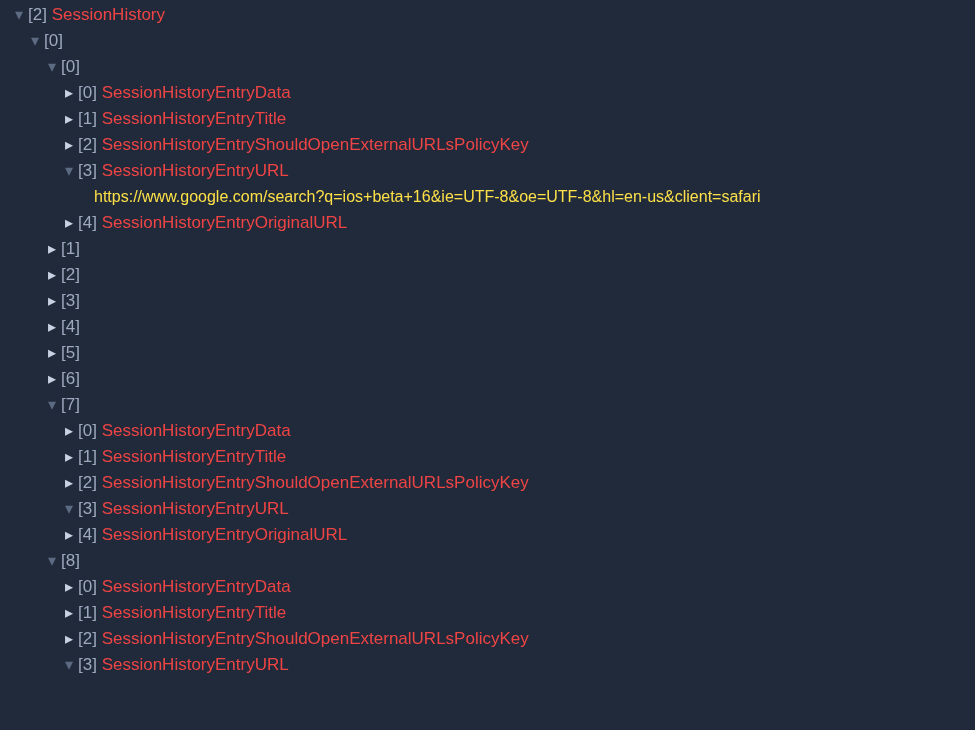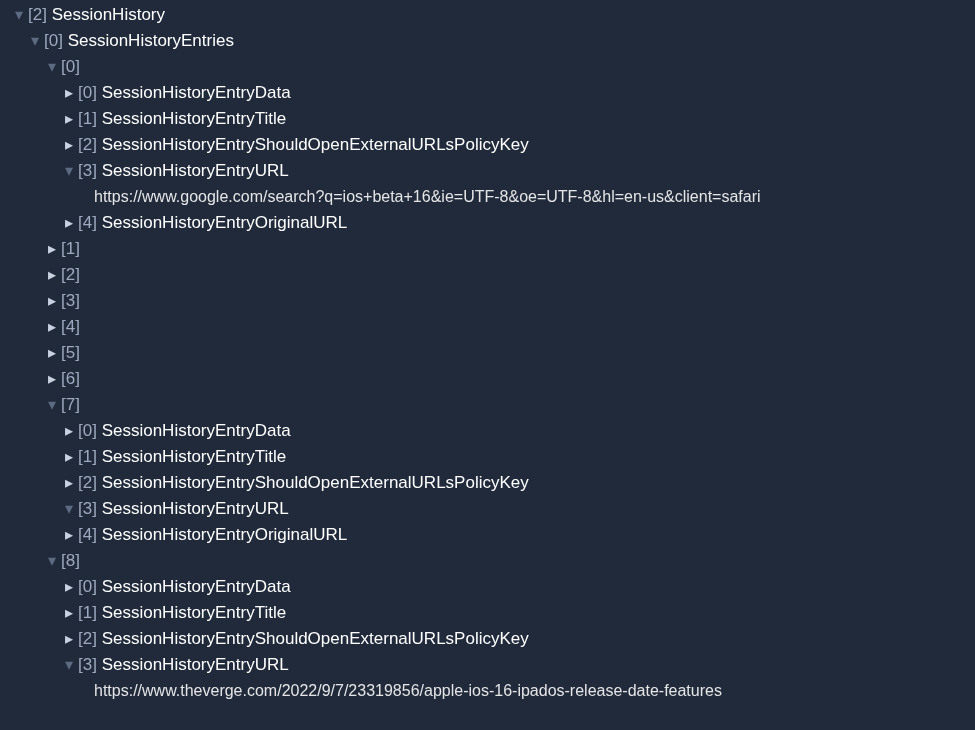--- a/index.html
+++ b/index.html
@@ -26,23 +26,23 @@
   .row .disc {
     width: 18px;
     text-align: center;
     font-size: 16px;
     line-height: 1;
     display: inline-block;
   }
   .disc.faint { color: #5c6b82; }
   .disc.open  { color: #c9d2e0; }
   .idx  { color: #9ea9bf; }
-  .key  { color: #ffffff; }
+  .key  { color: #ef4444; }
   .val  {
-    color: #e5e5e5;
+    color: #fde047;
     font-size: 16px;
   }
   .indent1 { padding-left: 6px; }
   .indent2 { padding-left: 22px; }
   .indent3 { padding-left: 39px; }
   .indent4 { padding-left: 56px; }
   .indent5 { padding-left: 90px; }
 </style>
 </head>
 <body>
@@ -51,21 +51,20 @@
 
   <div class="row indent1">
     <span class="disc faint">▾</span>
     <span class="idx">[2]</span>&nbsp;
     <span class="key">SessionHistory</span>
   </div>
 
   <div class="row indent2">
     <span class="disc faint">▾</span>
     <span class="idx">[0]</span>&nbsp;
-    <span class="key">SessionHistoryEntries</span>
   </div>
 
   <div class="row indent3">
     <span class="disc faint">▾</span>
     <span class="idx">[0]</span>
   </div>
   <div class="row indent4">
     <span class="disc open">▸</span>
     <span class="idx">[0]</span>&nbsp;
     <span class="key">SessionHistoryEntryData</span>
@@ -166,17 +165,14 @@
   <div class="row indent4">
     <span class="disc open">▸</span>
     <span class="idx">[2]</span>&nbsp;
     <span class="key">SessionHistoryEntryShouldOpenExternalURLsPolicyKey</span>
   </div>
   <div class="row indent4">
     <span class="disc faint">▾</span>
     <span class="idx">[3]</span>&nbsp;
     <span class="key">SessionHistoryEntryURL</span>
   </div>
-  <div class="row indent5">
-    <span class="val">https://www.theverge.com/2022/9/7/23319856/apple-ios-16-ipados-release-date-features</span>
-  </div>
 
 </div>
 
 </body></html>

